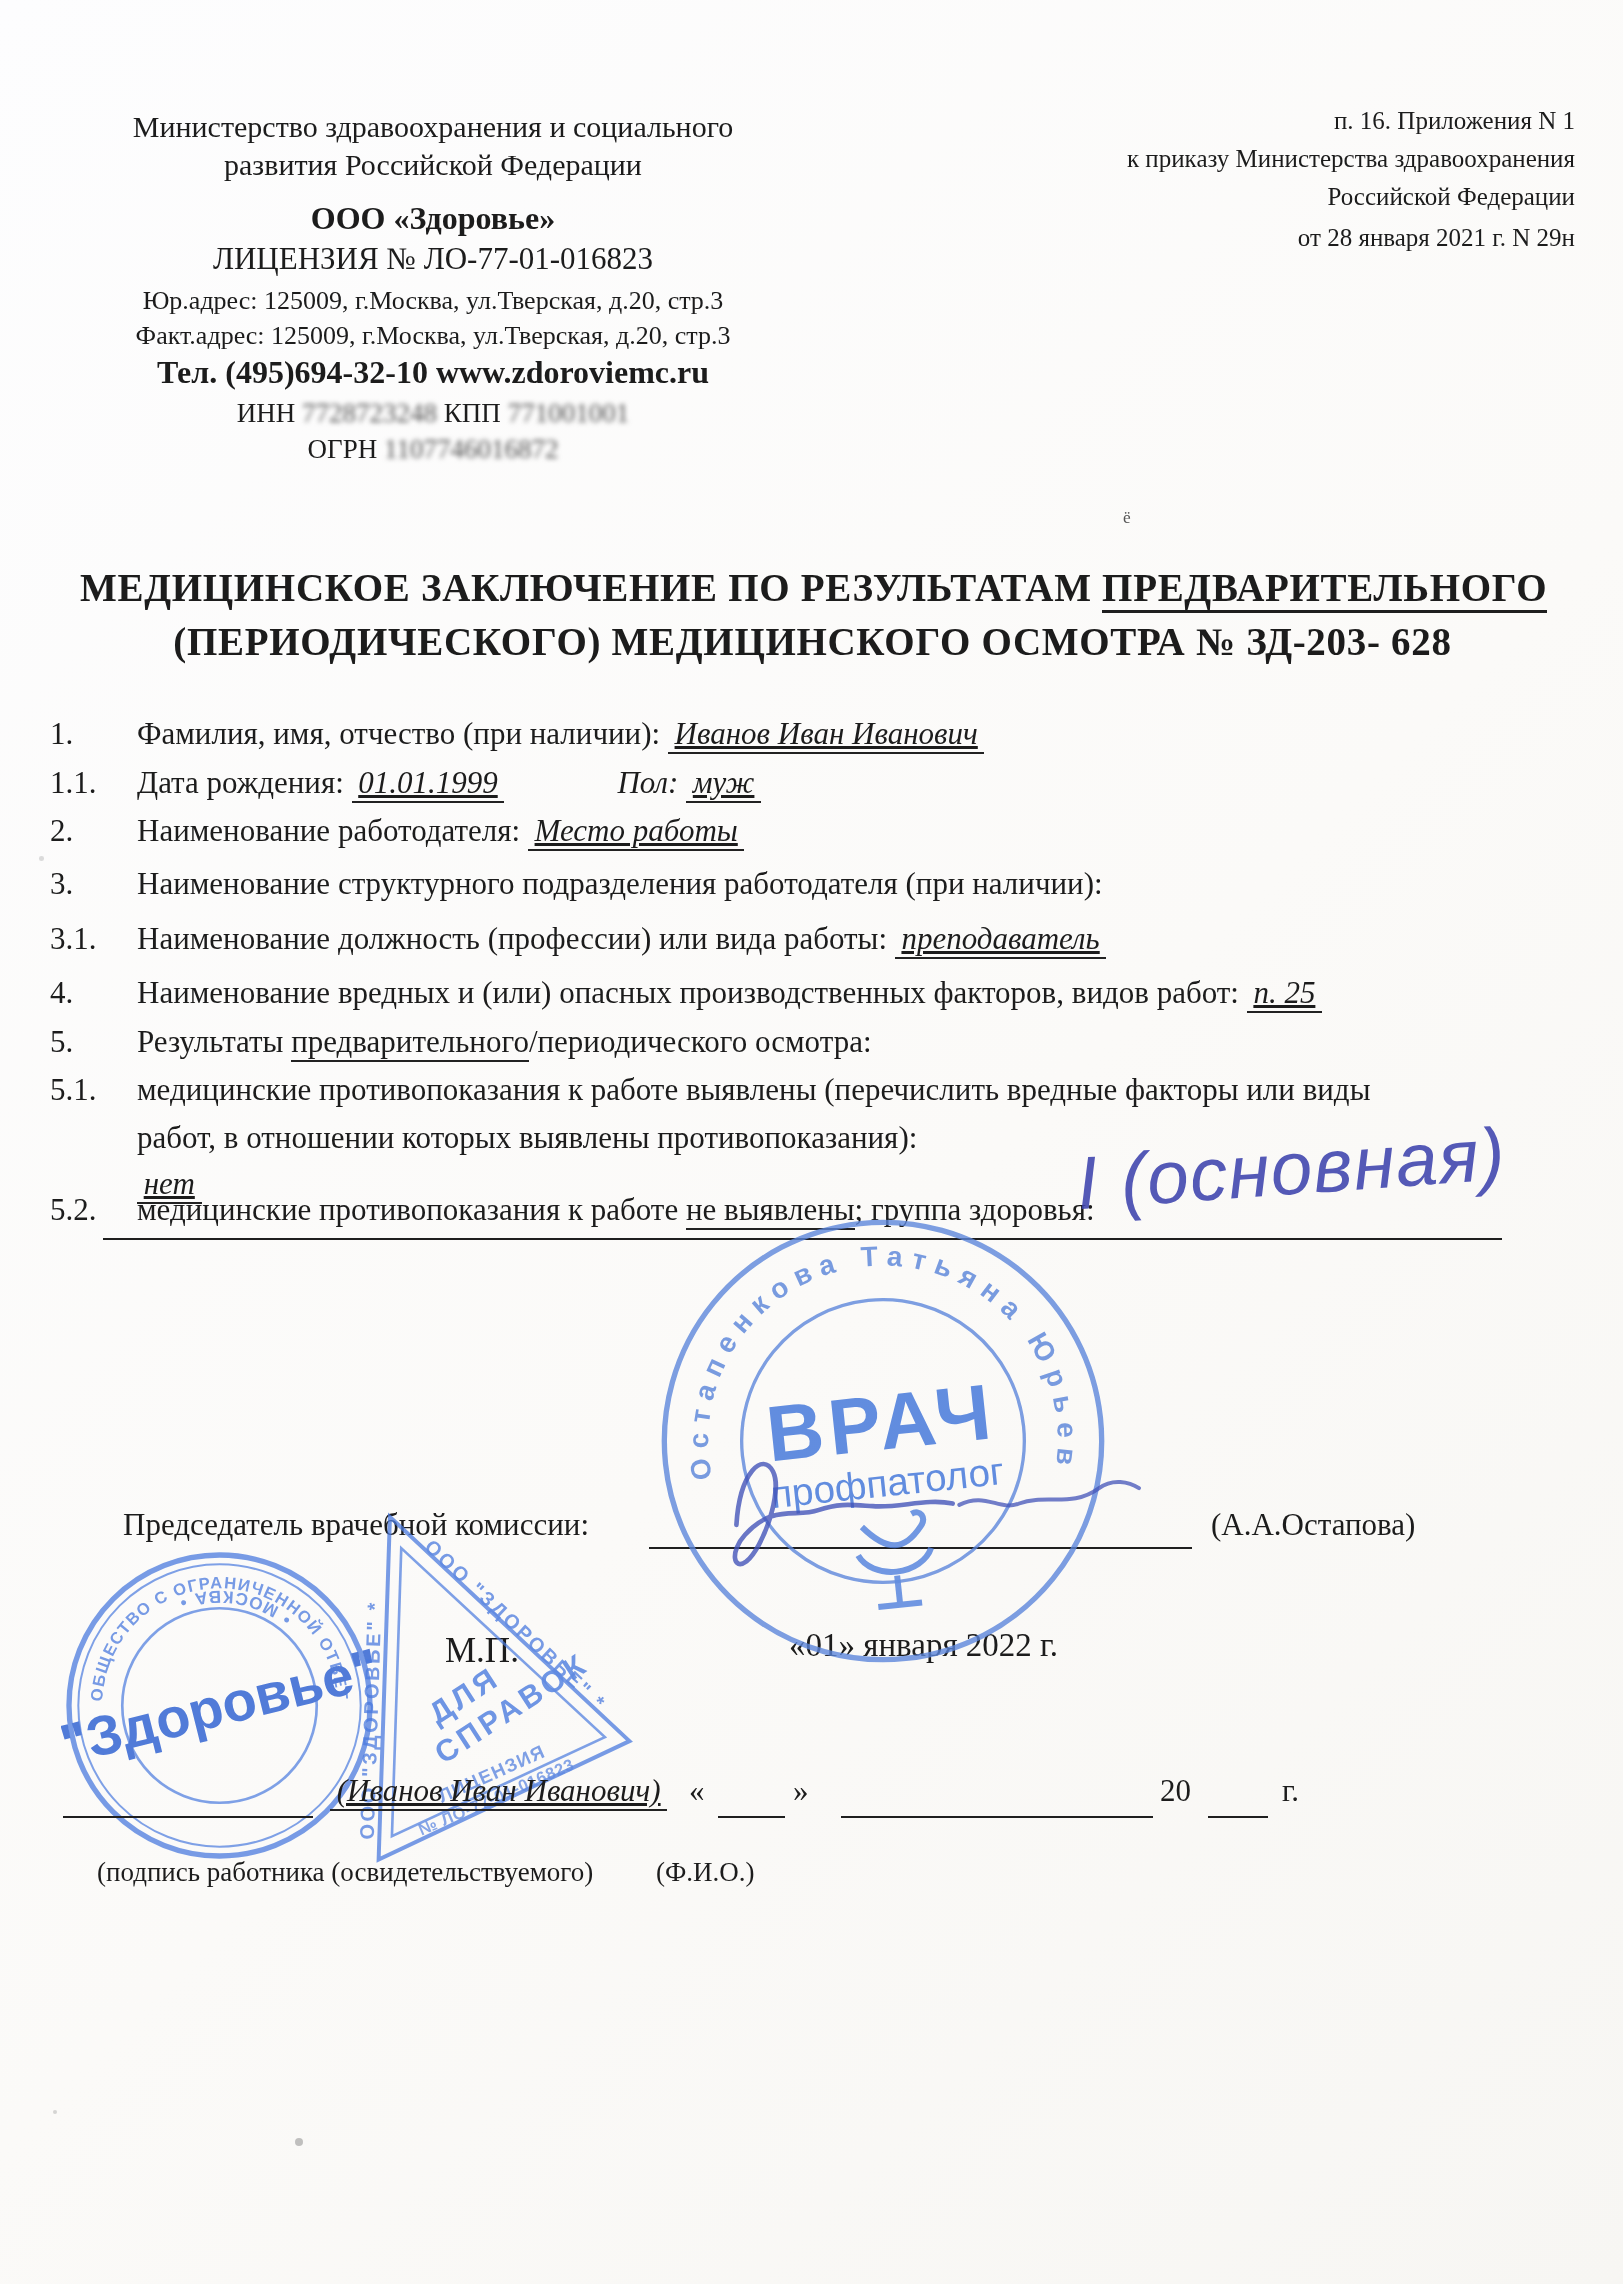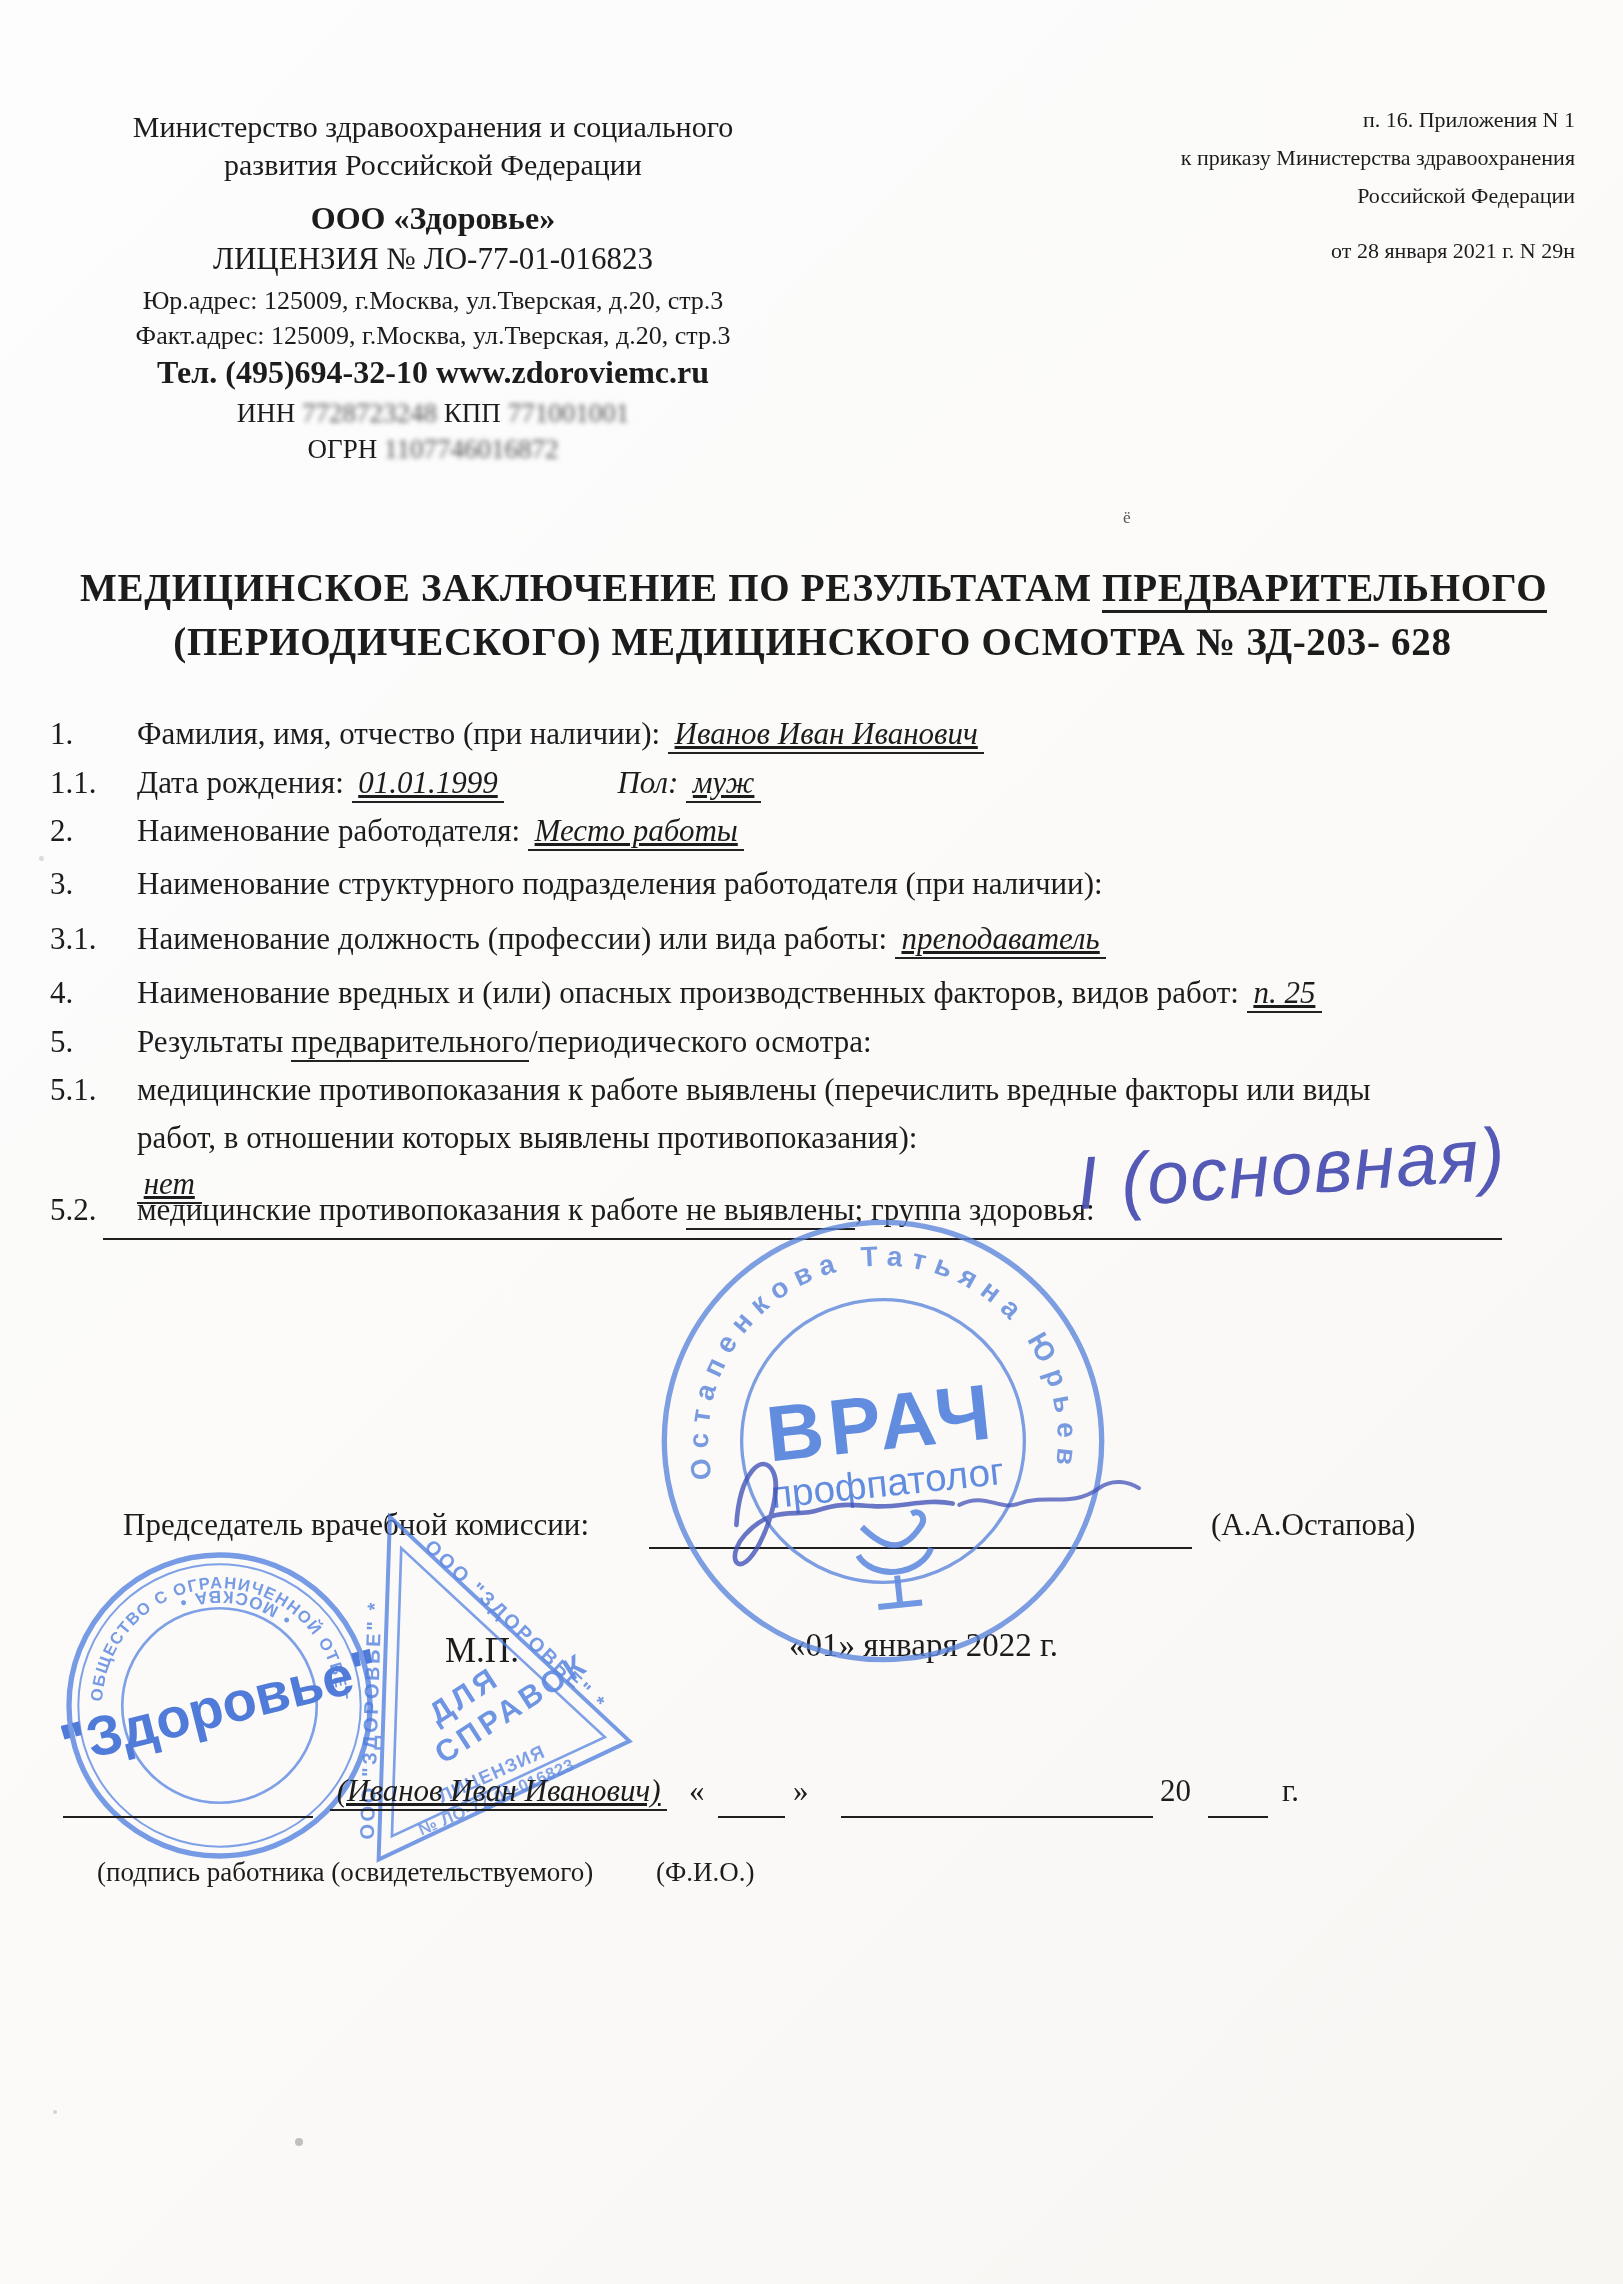--- a/index.html
+++ b/index.html
@@ -4,21 +4,21 @@
 <style>
   html,body{margin:0;padding:0;background:#e8e8e8;}
   #doc{position:relative;width:1624px;height:2284px;margin:0 auto;overflow:hidden;
        background:linear-gradient(135deg,#fdfdfe 0%,#fbfaf8 55%,#f7f6f3 100%);
        font-family:"Liberation Serif",serif;color:#1c1c1c;}
   .abs{position:absolute;white-space:nowrap;}
   .c{text-align:center;}
   .r{text-align:right;}
   .b{font-weight:bold;}
   .i{font-style:italic;margin-top:25px;}
-  .fs39{font-size:26px;text-align:center;}.fs41{font-size:27px;}.fs44{font-size:22px;}
+  .fs39{font-size:26px;text-align:center;}.fs41{font-size:27px;}.fs44{font-size:25px;}
   .fs45{font-size:30px;}.fs47{font-size:31px;}.fs48{font-size:32px;}
   .fs49{font-size:33px;}.fs52{font-size:35px;}.fs58{font-size:39px;letter-spacing:0.7px;}
   .fs40{font-size:27px;}
   .u{font-style:italic;border-bottom:2.7px solid #222;padding:0 6.7px 1.3px 6.7px;text-decoration:underline;}
   .uw{border-bottom:2.7px solid #222;padding-bottom:1.3px;}
   .line{position:absolute;height:0;border-top:2.7px solid #1f1f1f;}
   .blurred{filter:blur(2.7px);color:#555;}
   .stamp{position:absolute;opacity:.88;}
   .noise{position:absolute;border-radius:50%;background:#8f8f8f;opacity:.55;}
   svg text{font-family:"Liberation Sans",sans-serif;}
@@ -37,21 +37,21 @@
     <div class="abs c fs39" style="left:100px;top:321px;width:666px">Факт.адрес: 125009, г.Москва, ул.Тверская, д.20, стр.3</div>
     <div class="abs c fs48 b" style="left:100px;top:354px;width:666px">Тел. (495)694-32-10 www.zdoroviemc.ru</div>
     <div class="abs c fs41" style="left:100px;top:398px;width:666px"><span>ИНН </span><span class="blurred">7728723248</span><span> КПП </span><span class="blurred">771001001</span></div>
     <div class="abs c fs41" style="left:100px;top:434px;width:666px"><span>ОГРН </span><span class="blurred">1107746016872</span></div>
   </div>
 
   <div>
     <div class="abs r fs44" style="left:909px;top:107px;width:666px">п. 16.  Приложения N 1</div>
     <div class="abs r fs44" style="left:909px;top:145px;width:666px">к приказу Министерства здравоохранения</div>
     <div class="abs r fs44" style="left:909px;top:183px;width:666px">Российской Федерации</div>
-    <div class="abs r fs44" style="left:909px;top:238px;width:666px">от 28 января 2021 г. N 29н</div>
+    <div class="abs r fs44" style="left:909px;top:224px;width:666px">от 28 января 2021 г. N 29н</div>
   </div>
 
   <div class="abs" style="left:1123px;top:508px;font-size:17.3px;color:#555">ё</div>
 
   <div>
     <div class="abs c fs58 b" style="left:80px;top:565px;width:1465px"><span>МЕДИЦИНСКОЕ  ЗАКЛЮЧЕНИЕ  ПО  РЕЗУЛЬТАТАМ </span><span class="uw" style="border-top:0;border-bottom:3.3px solid #1f1f1f">ПРЕДВАРИТЕЛЬНОГО</span></div>
     <div class="abs c fs58 b" style="left:80px;top:619px;width:1465px">(ПЕРИОДИЧЕСКОГО) МЕДИЦИНСКОГО ОСМОТРА № ЗД-203- 628</div>
   </div>
 
   <div>

